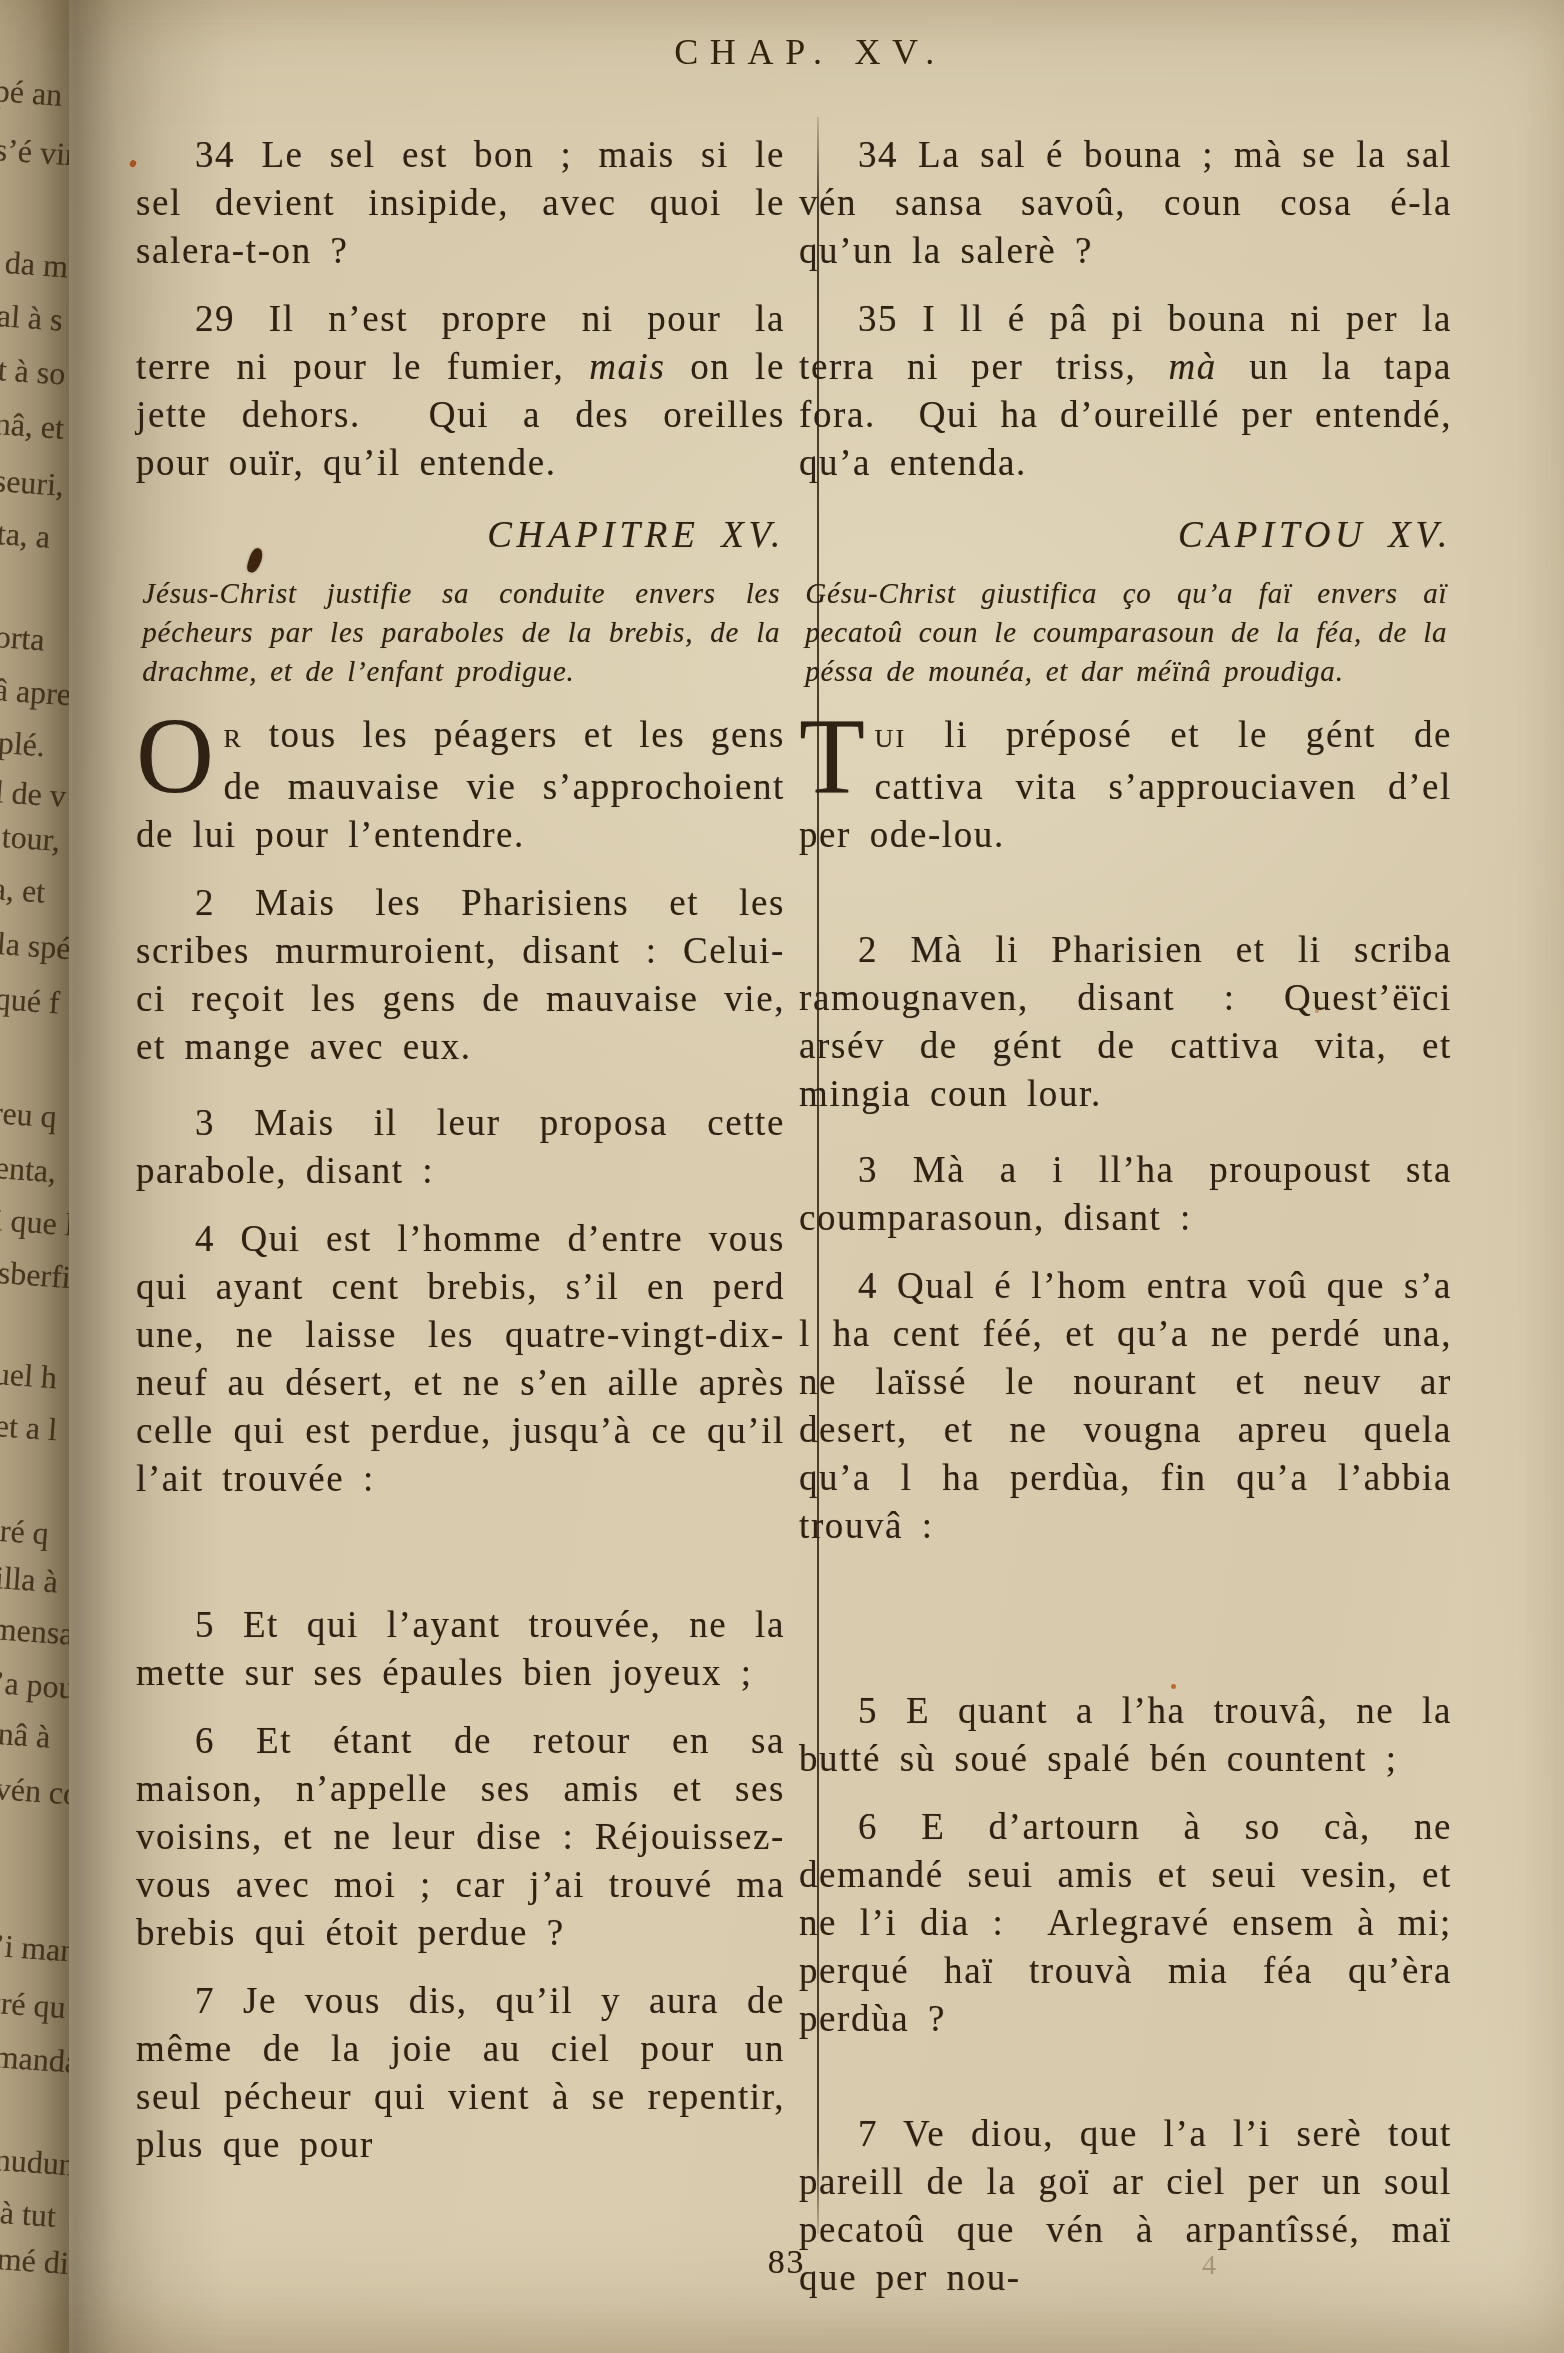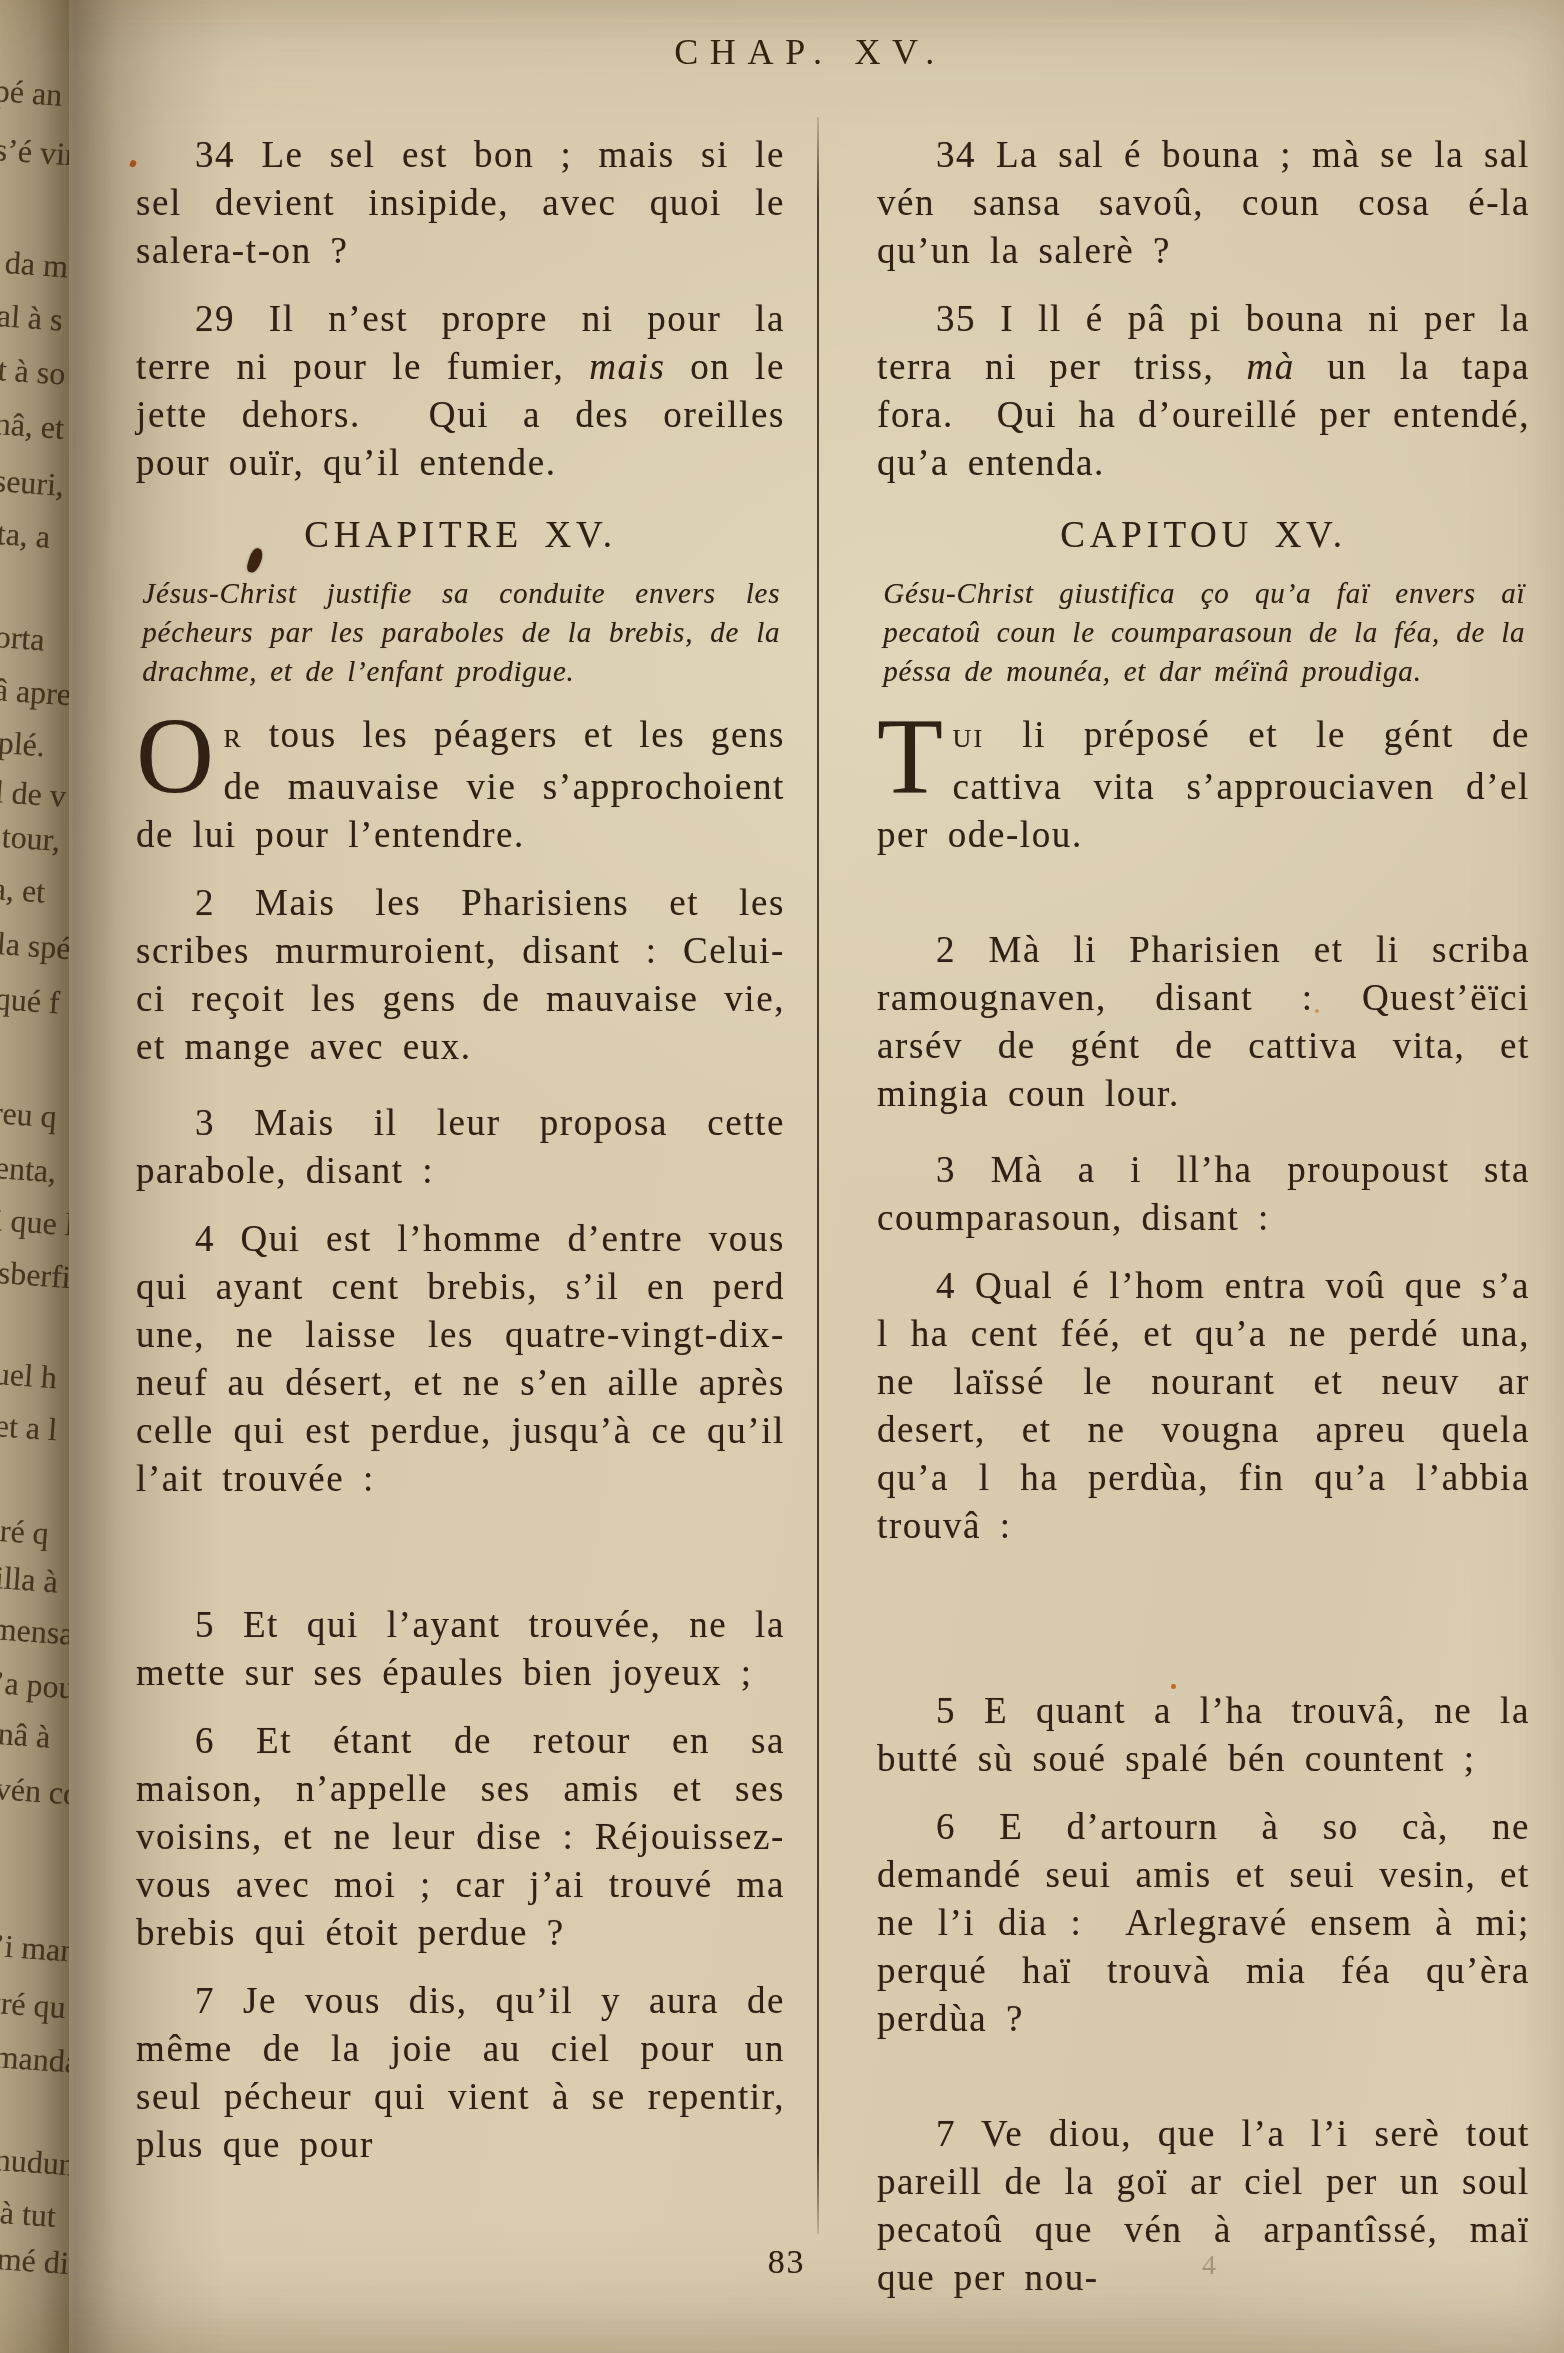--- a/index.html
+++ b/index.html
@@ -22,27 +22,27 @@
   .vignette{position:absolute;inset:0;pointer-events:none;
     box-shadow:inset 0 0 117px rgba(112,90,56,.26), inset -22px 0 55px rgba(118,94,58,.16), inset 0 -27px 70px rgba(118,94,58,.14);}
   
   .chap-header{position:absolute;top:31px;left:133px;width:1354px;text-align:center;
     font-size:36px;letter-spacing:11.7px;color:#32210e;}
   
   .col{position:absolute;top:111px;width:649px;font-size:37px;line-height:48px;
     text-align:justify;letter-spacing:1.6px;word-spacing:7.8px;
     text-shadow:0 0 0.8px rgba(47,33,19,.35);}
   .col-left{left:136px;}
-  .col-right{left:877px;width:653px;}
+  .col-right{left:799px;width:653px;}
   .col p{margin:0;}
   p.verse{text-indent:59px;margin-top:20px;}
   p.noindent{text-indent:0;}
   p.vgap-top{margin-top:28px;}
-  .chapter-heading{font-size:37px;text-align:center;text-indent:0;
-    letter-spacing:4.7px;margin:23.5px 0 15.6px;font-weight:normal;}
+  .chapter-heading{font-size:37px;text-align:right;text-indent:0;
+    letter-spacing:4.7px;margin:23.5px 0 15.6px;font-weight:normal;font-style:italic;}
   .summary{font-style:italic;font-size:29px;line-height:39px;letter-spacing:0.8px;word-spacing:4.7px;
     margin:0 0 12.5px;text-align:justify;padding:0 4.7px 0 6.3px;text-indent:0;}
   .dropcap{float:left;font-size:108px;line-height:80px;padding:4.7px 7.8px 0 0;}
   .sc{font-size:26px;letter-spacing:2.3px;}
   .gap-a{height:47px;}
   .gap-b{height:117px;}
   .gap-c{height:47px;}
   .gap-left{height:78px;}
   .divider{position:absolute;left:817px;top:117px;width:2.3px;height:2117px;
     background:linear-gradient(180deg,rgba(42,29,14,.15),rgba(42,29,14,.82) 4%,rgba(42,29,14,.82) 96%,rgba(42,29,14,.15));}

